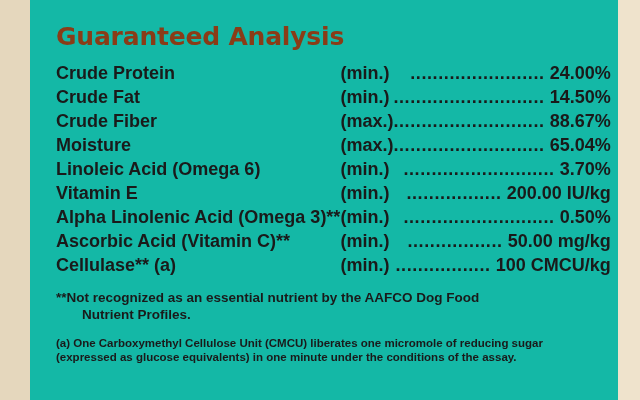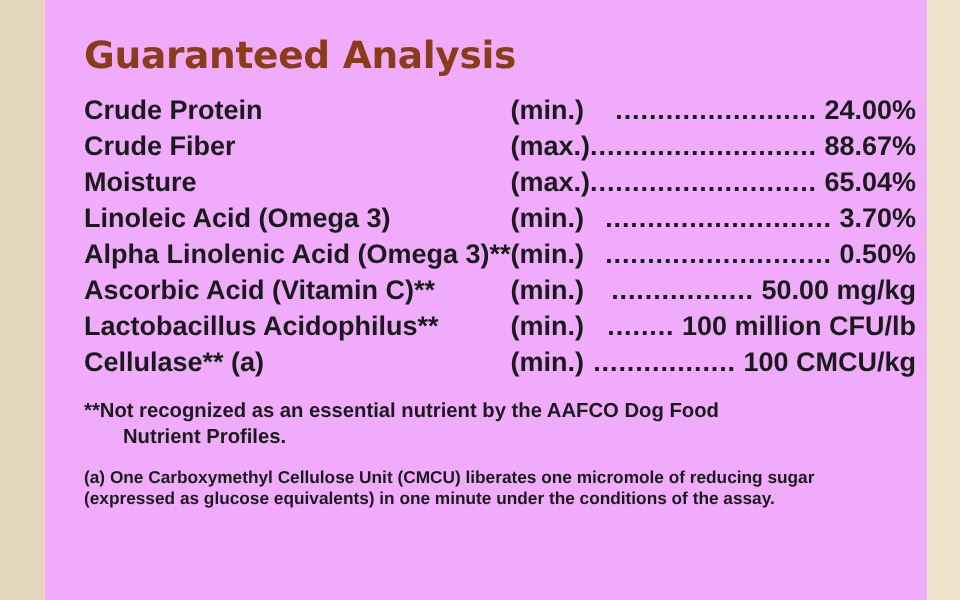--- a/index.html
+++ b/index.html
@@ -12,21 +12,21 @@
     background: #f6ead4;
     font-family: "Liberation Sans", sans-serif;
     overflow: hidden;
   }
   #panel {
     position: absolute;
     left: 0;
     top: 0;
     width: 640px;
     height: 400px;
-    background: #f0abfc;
+    background: #14b8a6;
     box-sizing: border-box;
     padding: 14px 20px 8px 56px;
   }
   
   .edge-left {
     position: absolute;
     left: 0; top: 0;
     width: 30px; height: 400px;
     background: #e5d7bd;
   }
@@ -109,48 +109,53 @@
     <h1 id="title">Guaranteed Analysis</h1>
 
     <table class="analysis">
       <tbody id="rows-body">
           <tr>
             <td class="nutrient">Crude Protein</td>
             <td class="qualifier">(min.)</td>
             <td class="dotsval"><span class="dots">........................</span> <span class="value">24.00%</span></td>
           </tr>
           <tr>
+            <td class="nutrient">Crude Fat</td>
+            <td class="qualifier">(min.)</td>
+            <td class="dotsval"><span class="dots">...........................</span> <span class="value">14.50%</span></td>
+          </tr>
+          <tr>
             <td class="nutrient">Crude Fiber</td>
             <td class="qualifier">(max.)</td>
             <td class="dotsval"><span class="dots">...........................</span> <span class="value">88.67%</span></td>
           </tr>
           <tr>
             <td class="nutrient">Moisture</td>
             <td class="qualifier">(max.)</td>
             <td class="dotsval"><span class="dots">...........................</span> <span class="value">65.04%</span></td>
           </tr>
           <tr>
-            <td class="nutrient">Linoleic Acid (Omega 3)</td>
+            <td class="nutrient">Linoleic Acid (Omega 6)</td>
             <td class="qualifier">(min.)</td>
             <td class="dotsval"><span class="dots">...........................</span> <span class="value">3.70%</span></td>
+          </tr>
+          <tr>
+            <td class="nutrient">Vitamin E</td>
+            <td class="qualifier">(min.)</td>
+            <td class="dotsval"><span class="dots">.................</span> <span class="value">200.00 IU/kg</span></td>
           </tr>
           <tr>
             <td class="nutrient">Alpha Linolenic Acid (Omega 3)**</td>
             <td class="qualifier">(min.)</td>
             <td class="dotsval"><span class="dots">...........................</span> <span class="value">0.50%</span></td>
           </tr>
           <tr>
             <td class="nutrient">Ascorbic Acid (Vitamin C)**</td>
             <td class="qualifier">(min.)</td>
             <td class="dotsval"><span class="dots">.................</span> <span class="value">50.00 mg/kg</span></td>
-          </tr>
-          <tr>
-            <td class="nutrient">Lactobacillus Acidophilus**</td>
-            <td class="qualifier">(min.)</td>
-            <td class="dotsval"><span class="dots">........</span> <span class="value">100 million CFU/lb</span></td>
           </tr>
           <tr>
             <td class="nutrient">Cellulase** (a)</td>
             <td class="qualifier">(min.)</td>
             <td class="dotsval"><span class="dots">.................</span> <span class="value">100 CMCU/kg</span></td>
           </tr>
         </tbody>
     </table>
 
     <p class="footnote">

